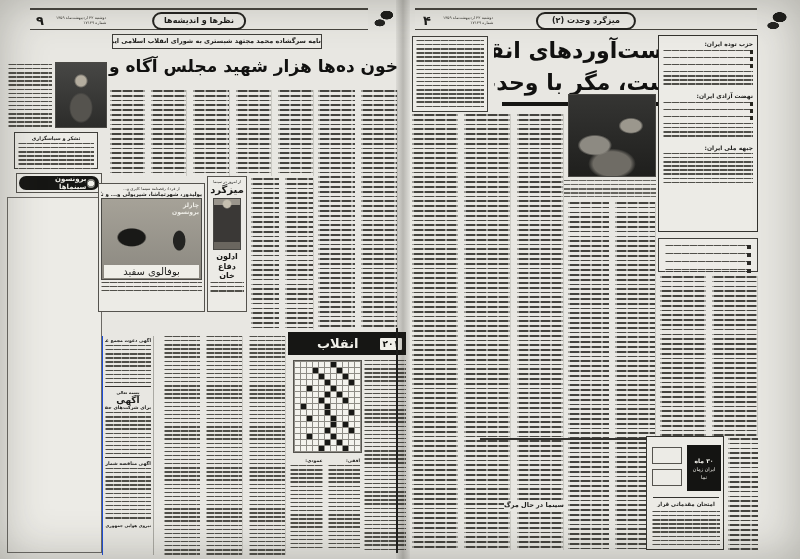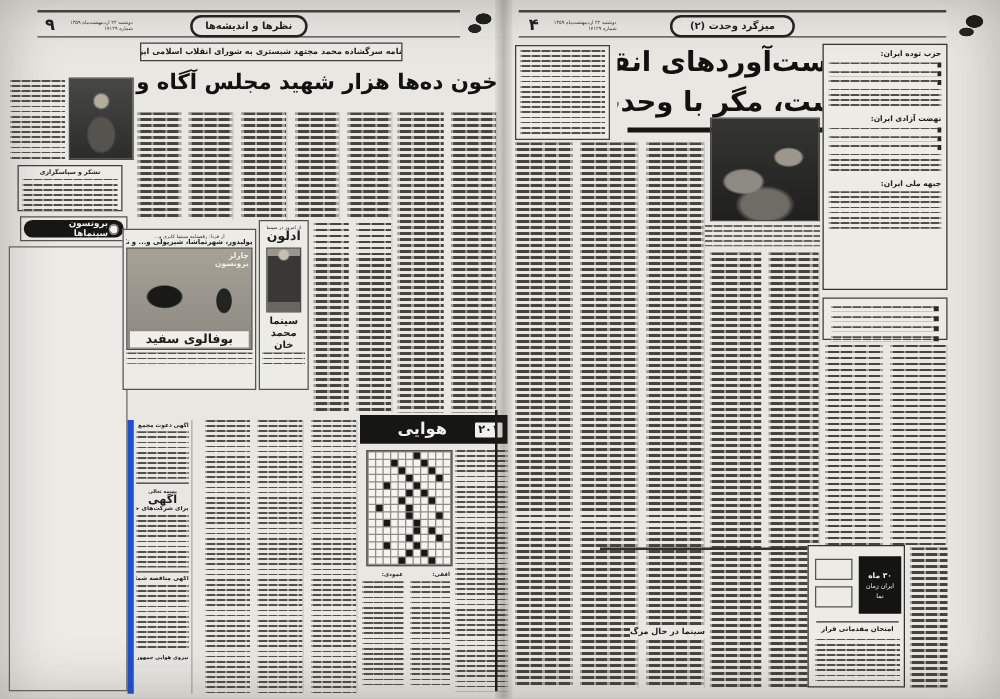--- a/index.html
+++ b/index.html
@@ -96,52 +96,52 @@
       <div style="font-size:4px;white-space:nowrap;overflow:hidden;text-align:center;color:#2d2c28">از فردا: رقصنامه سینما کایری و...</div>
       <div style="font-size:5.5px;font-weight:bold;white-space:nowrap;overflow:hidden;text-align:center">پولیدور، شهرتماشا، شیرپولی و... و تک</div>
       <div class="photo" style="position:relative;margin-top:1px;height:82px;background:
           radial-gradient(ellipse 22px 14px at 30% 48%, #191917 0 60%, rgba(0,0,0,0) 68%),
           radial-gradient(ellipse 10px 16px at 78% 52%, #232321 0 58%, rgba(0,0,0,0) 66%),
           linear-gradient(#a6a298,#8b8880)">
         <div style="position:absolute;right:2px;top:2px;font-size:6px;font-weight:bold;line-height:7px;color:#f0efe9;text-align:right">
           <div>چارلز</div>
           <div>برونسون</div>
         </div>
-        <div style="position:absolute;left:2px;right:2px;bottom:1px;background:#efeee8;font-size:10px;font-weight:bold;text-align:center;line-height:13px;white-space:nowrap;overflow:hidden">بوفالوی سفید</div>
+        <div style="position:absolute;left:2px;right:2px;bottom:1px;background:#efeee8;font-size:10px;font-weight:normal;text-align:center;line-height:13px;white-space:nowrap;overflow:hidden">بوفالوی سفید</div>
       </div>
       <div class="tx2" style="height:9px;margin-top:2px"></div>
     </div>
 
     <div class="abs box" style="left:201px;top:170px;width:40px;height:136px;border-color:#55534e;padding:2px;text-align:center">
       <div style="font-size:3.8px;white-space:nowrap;overflow:hidden">از امروز در سینما</div>
-      <div style="font-size:10px;font-weight:bold;line-height:12px">ادلون</div>
+      <div style="font-size:10px;font-weight:bold;line-height:12px">میزگرد</div>
       <div class="photo" style="margin:2px auto 0;width:28px;height:52px;background:
           radial-gradient(circle 4.5px at 50% 10%, #c6bfb0 0 3.5px, rgba(0,0,0,0) 5px),
           linear-gradient(to bottom,#9a958c 0 12%,#3a3836 12% 86%,#6a665f 86%)"></div>
       <div style="font-size:8px;font-weight:bold;line-height:9.5px;margin-top:2px">
-        <div>سینما</div>
-        <div>محمد</div>
+        <div>ادلون</div>
+        <div>دفاع</div>
         <div>خان</div>
       </div>
       <div class="tx2" style="height:12px;margin-top:1px"></div>
     </div>
 
     <div class="abs cols" style="left:245px;top:172px;width:63px;height:152px">
       <div class="c tx"></div>
       <div class="c tx"></div>
     </div>
 
     <div class="abs cols" style="left:312px;top:84px;width:80px;height:240px">
       <div class="c tx"></div>
       <div class="c tx"></div>
     </div>
 
     <div class="abs banner" style="left:282px;top:326px;width:118px;height:23px;font-size:13px">
       <span style="background:#f1f0ea;color:#141412;font-size:9px;line-height:12px;padding:0 3px;border-radius:1px">۲۰۱</span>
-      <span>هوایی</span>
+      <span>انقلاب</span>
       <span style="width:4px"></span>
     </div>
     <div class="abs cw" style="left:287px;top:354px">
         <div></div>
         <div></div>
         <div></div>
         <div></div>
         <div class="b"></div>
         <div></div>
         <div></div>
@@ -309,21 +309,21 @@
       <div style="flex:1">
         <div style="font-size:4.5px;font-weight:bold">افقی:</div>
         <div class="tx2" style="height:84px;margin-top:2px"></div>
       </div>
       <div style="flex:1">
         <div style="font-size:4.5px;font-weight:bold">عمودی:</div>
         <div class="tx2" style="height:84px;margin-top:2px"></div>
       </div>
     </div>
 
-    <div class="abs" style="left:96px;top:330px;width:52px;height:219px;border-left:5px solid #1d4ed8;border-right:1px solid #aaa9a3;padding:2px">
+    <div class="abs" style="left:96px;top:330px;width:52px;height:219px;border-left:1px solid #1d4ed8;border-right:1px solid #aaa9a3;padding:2px">
       <div class="ctitle" style="font-size:4.6px">آگهی دعوت مجمع عمومی عادی</div>
       <div class="tx2" style="height:38px;margin-top:2px"></div>
       <div class="hrule" style="height:1px;margin:3px 0"></div>
       <div class="ctitle" style="font-size:4px">بسمه تعالی</div>
       <div class="ctitle" style="font-size:9px">آگهی</div>
       <div class="ctitle" style="font-size:4.8px">برای شرکت‌های حفاری کشور</div>
       <div class="tx2" style="height:42px;margin-top:2px"></div>
       <div class="hrule" style="height:1px;margin:3px 0"></div>
       <div class="ctitle" style="font-size:4.8px">آگهی مناقصه شماره (۲و۶)</div>
       <div class="tx2" style="height:52px;margin-top:2px"></div>

